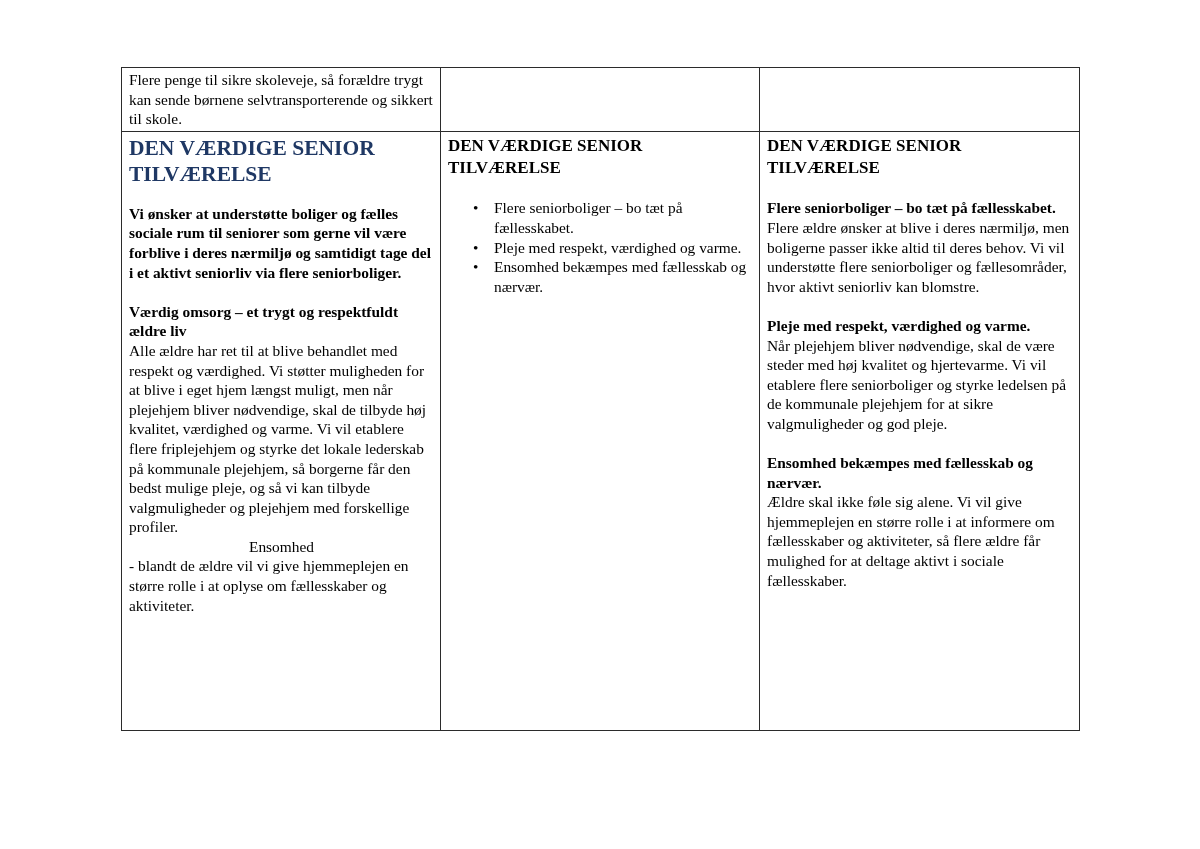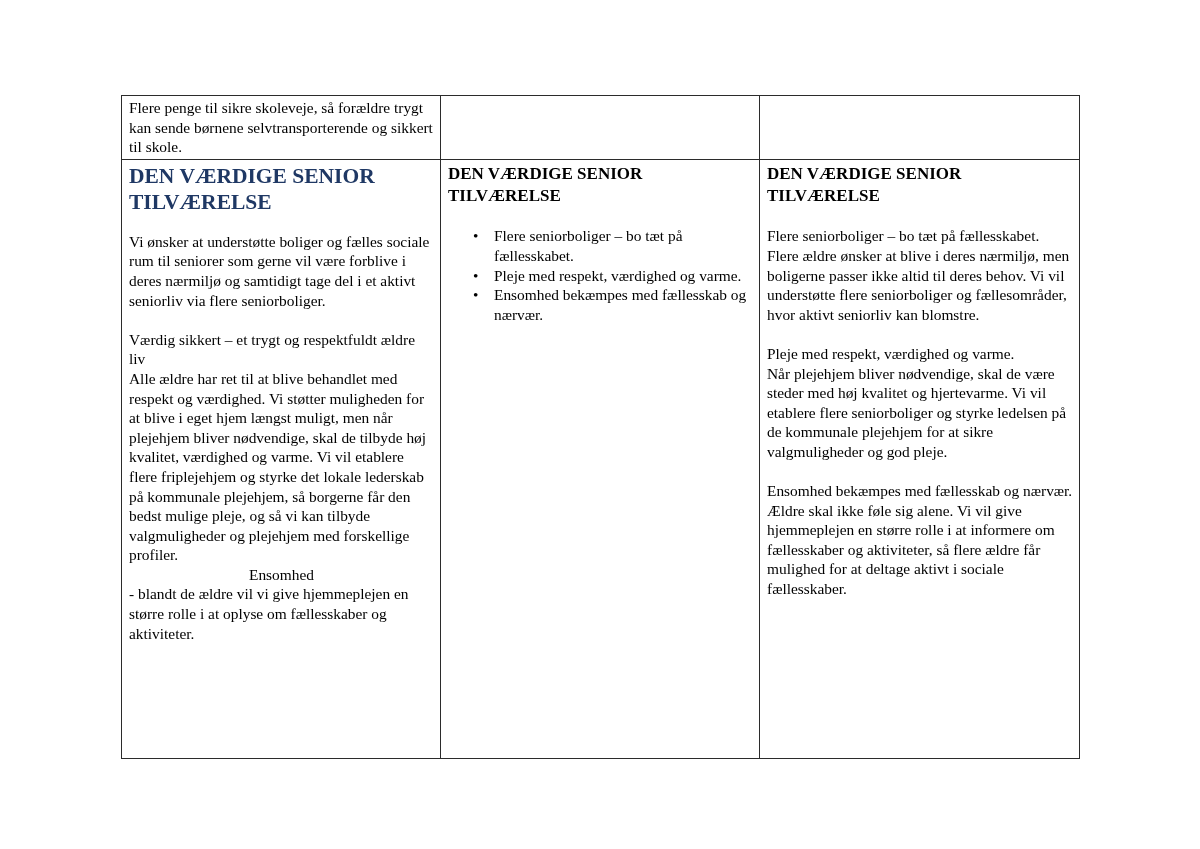--- a/index.html
+++ b/index.html
@@ -17,21 +17,21 @@
     }
     .page {
       position: absolute;
       left: 0; top: 0;
       width: 1200px; height: 849px;
       background: #ffffff;
     }
     table.grid {
       position: absolute;
       left: 121px;
-      top: 95px;
+      top: 67px;
       width: 958px;
       border-collapse: collapse;
       table-layout: fixed;
       padding-left: 21px;
     }
     table.grid td {
       border: 1.3px solid #2b2b2b;
       vertical-align: top;
       padding: 2px 6px 2px 7px;
       font-size: 15.4px;
@@ -51,21 +51,21 @@
       margin: 1px 0 0 0;
     }
     .mid-heading {
       font-weight: bold;
       font-size: 17px;
       line-height: 22px;
       margin: 1px 0 0 0;
     }
     .gap { height: 19.6px; }
     .gap-big { height: 17px; }
-    .bold { font-weight: normal; }
+    .bold { font-weight: bold; }
     p { margin: 0; }
     .right { text-align: center; }
 
     ul.bullets {
       margin: 0;
       padding: 0 0 0 46px;
       list-style: none;
     }
     ul.bullets li {
       position: relative;
@@ -99,21 +99,21 @@
         <p></p>
       </td>
     </tr>
     <tr class="row2">
 
       <td>
         <p class="big-heading">DEN VÆRDIGE SENIOR TILVÆRELSE</p>
         <div class="gap-big"></div>
         <p class="bold">Vi ønsker at understøtte boliger og fælles sociale rum til seniorer som gerne vil være forblive i deres nærmiljø og samtidigt tage del i et aktivt seniorliv via flere seniorboliger.</p>
         <div class="gap"></div>
-        <p class="bold">Værdig sikkert – et trygt og respektfuldt ældre liv</p>
+        <p class="bold">Værdig omsorg – et trygt og respektfuldt ældre liv</p>
         <p>Alle ældre har ret til at blive behandlet med respekt og værdighed. Vi støtter muligheden for at blive i eget hjem længst muligt, men når plejehjem bliver nødvendige, skal de tilbyde høj kvalitet, værdighed og varme. Vi vil etablere flere friplejehjem og styrke det lokale lederskab på kommunale plejehjem, så borgerne får den bedst mulige pleje, og så vi kan tilbyde valgmuligheder og plejehjem med forskellige profiler.</p>
         <p class="right">Ensomhed</p>
         <p>- blandt de ældre vil vi give hjemmeplejen en større rolle i at oplyse om fællesskaber og aktiviteter.</p>
       </td>
 
       <td>
         <p class="mid-heading">DEN VÆRDIGE SENIOR TILVÆRELSE</p>
         <div class="gap"></div>
         <ul class="bullets">
           <li>

